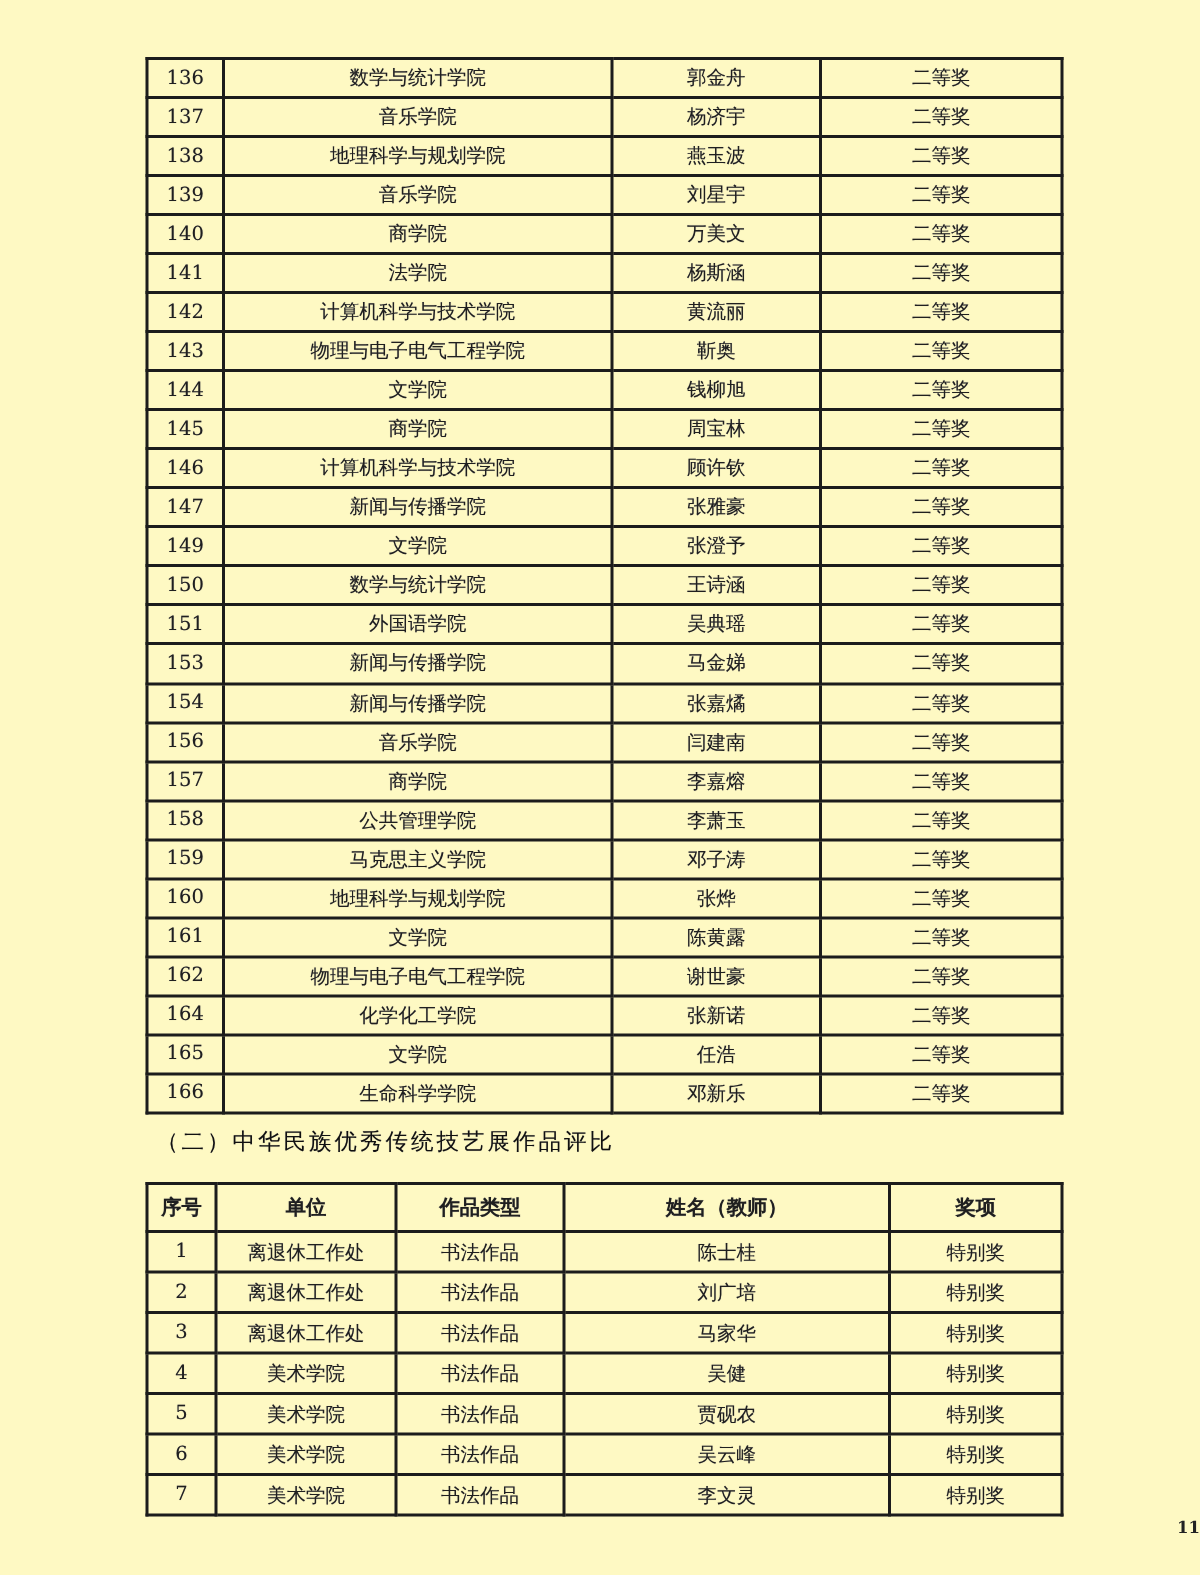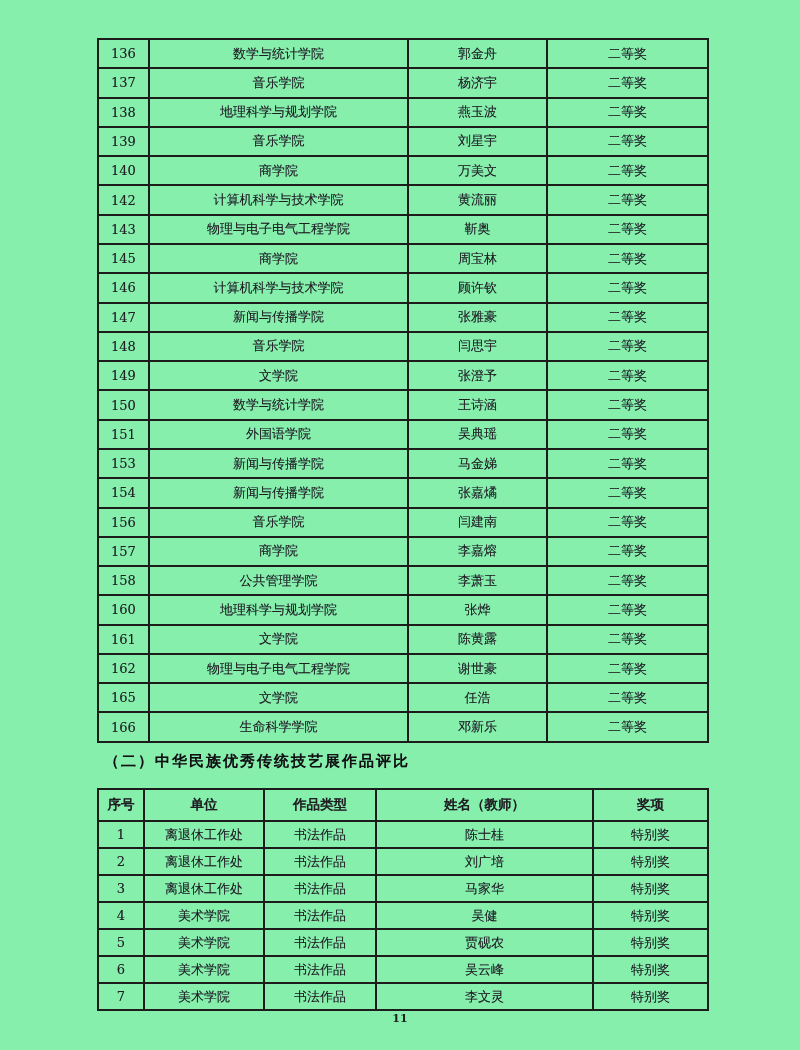--- a/index.html
+++ b/index.html
@@ -1,19 +1,19 @@
 <!DOCTYPE html>
 <html><head>
 <meta charset="utf-8">
 <style>
   html,body{margin:0;padding:0;background:#e8e8e8;}
   .page{
     position:relative;
     width:800px;height:1050px;
-    background:#86efac;
+    background:#fef9c3;
     font-family:"DejaVu Serif","Liberation Serif",serif;
     color:#1f1f1f;
     overflow:hidden;
     margin:0 auto;
     box-shadow:0 0 6px rgba(0,0,0,.25);
   }
   table{border-collapse:collapse;table-layout:fixed;}
   .award-table{
     position:absolute;left:97px;width:610px;
     font-size:13px;
@@ -25,27 +25,27 @@
     padding:0 2px;
     overflow:hidden;white-space:nowrap;
     text-shadow:0 0 .5px rgba(40,40,90,.45);
   }
   #table1{top:38px;height:705px;}
   #table2{top:788px;height:205px;}
   #table2 th{font-weight:bold;font-size:13.5px;height:30px;}
   #table2 td{height:25px;}
   .section-title{
     position:absolute;left:104px;top:752px;width:600px;
-    font-size:15px;font-weight:bold;color:#101010;
+    font-size:15px;font-weight:normal;color:#101010;
     letter-spacing:2px;
     text-shadow:0 0 .5px rgba(40,40,90,.4);
   }
   .page-number{
     position:absolute;left:0;top:1012px;width:100%;
-    text-align:center;font-size:11px;font-weight:bold;color:#222;
+    text-align:right;font-size:11px;font-weight:bold;color:#222;
   }
 </style>
 </head>
 <body>
 
 <div class="page">
 
   <table id="table1" class="award-table">
     <colgroup>
       <col style="width:51px">
@@ -78,56 +78,62 @@
           <td>刘星宇</td>
           <td>二等奖</td>
         </tr>
         <tr>
           <td>140</td>
           <td>商学院</td>
           <td>万美文</td>
           <td>二等奖</td>
         </tr>
         <tr>
+          <td>141</td>
+          <td>法学院</td>
+          <td>杨斯涵</td>
+          <td>二等奖</td>
+        </tr>
+        <tr>
           <td>142</td>
           <td>计算机科学与技术学院</td>
           <td>黄流丽</td>
           <td>二等奖</td>
         </tr>
         <tr>
           <td>143</td>
           <td>物理与电子电气工程学院</td>
           <td>靳奥</td>
           <td>二等奖</td>
         </tr>
         <tr>
+          <td>144</td>
+          <td>文学院</td>
+          <td>钱柳旭</td>
+          <td>二等奖</td>
+        </tr>
+        <tr>
           <td>145</td>
           <td>商学院</td>
           <td>周宝林</td>
           <td>二等奖</td>
         </tr>
         <tr>
           <td>146</td>
           <td>计算机科学与技术学院</td>
           <td>顾许钦</td>
           <td>二等奖</td>
         </tr>
         <tr>
           <td>147</td>
           <td>新闻与传播学院</td>
           <td>张雅豪</td>
           <td>二等奖</td>
         </tr>
         <tr>
-          <td>148</td>
-          <td>音乐学院</td>
-          <td>闫思宇</td>
-          <td>二等奖</td>
-        </tr>
-        <tr>
           <td>149</td>
           <td>文学院</td>
           <td>张澄予</td>
           <td>二等奖</td>
         </tr>
         <tr>
           <td>150</td>
           <td>数学与统计学院</td>
           <td>王诗涵</td>
           <td>二等奖</td>
@@ -162,35 +168,47 @@
           <td>李嘉熔</td>
           <td>二等奖</td>
         </tr>
         <tr>
           <td>158</td>
           <td>公共管理学院</td>
           <td>李萧玉</td>
           <td>二等奖</td>
         </tr>
         <tr>
+          <td>159</td>
+          <td>马克思主义学院</td>
+          <td>邓子涛</td>
+          <td>二等奖</td>
+        </tr>
+        <tr>
           <td>160</td>
           <td>地理科学与规划学院</td>
           <td>张烨</td>
           <td>二等奖</td>
         </tr>
         <tr>
           <td>161</td>
           <td>文学院</td>
           <td>陈黄露</td>
           <td>二等奖</td>
         </tr>
         <tr>
           <td>162</td>
           <td>物理与电子电气工程学院</td>
           <td>谢世豪</td>
+          <td>二等奖</td>
+        </tr>
+        <tr>
+          <td>164</td>
+          <td>化学化工学院</td>
+          <td>张新诺</td>
           <td>二等奖</td>
         </tr>
         <tr>
           <td>165</td>
           <td>文学院</td>
           <td>任浩</td>
           <td>二等奖</td>
         </tr>
         <tr>
           <td>166</td>

